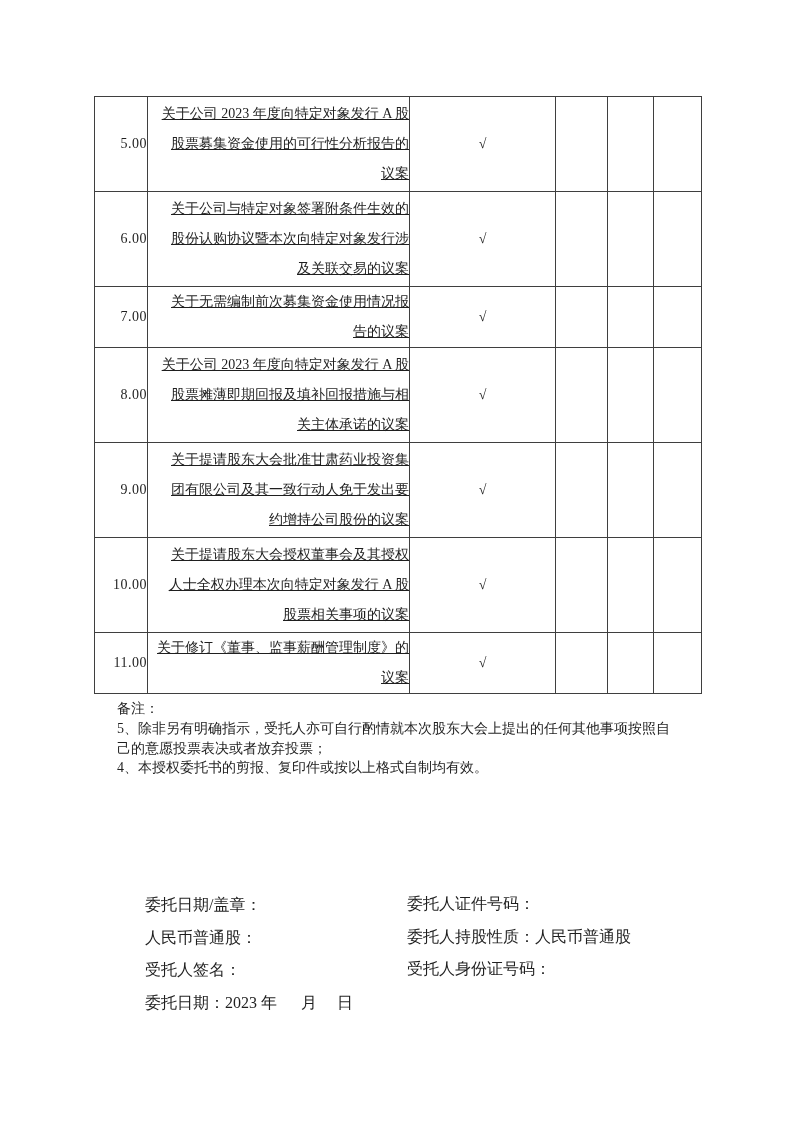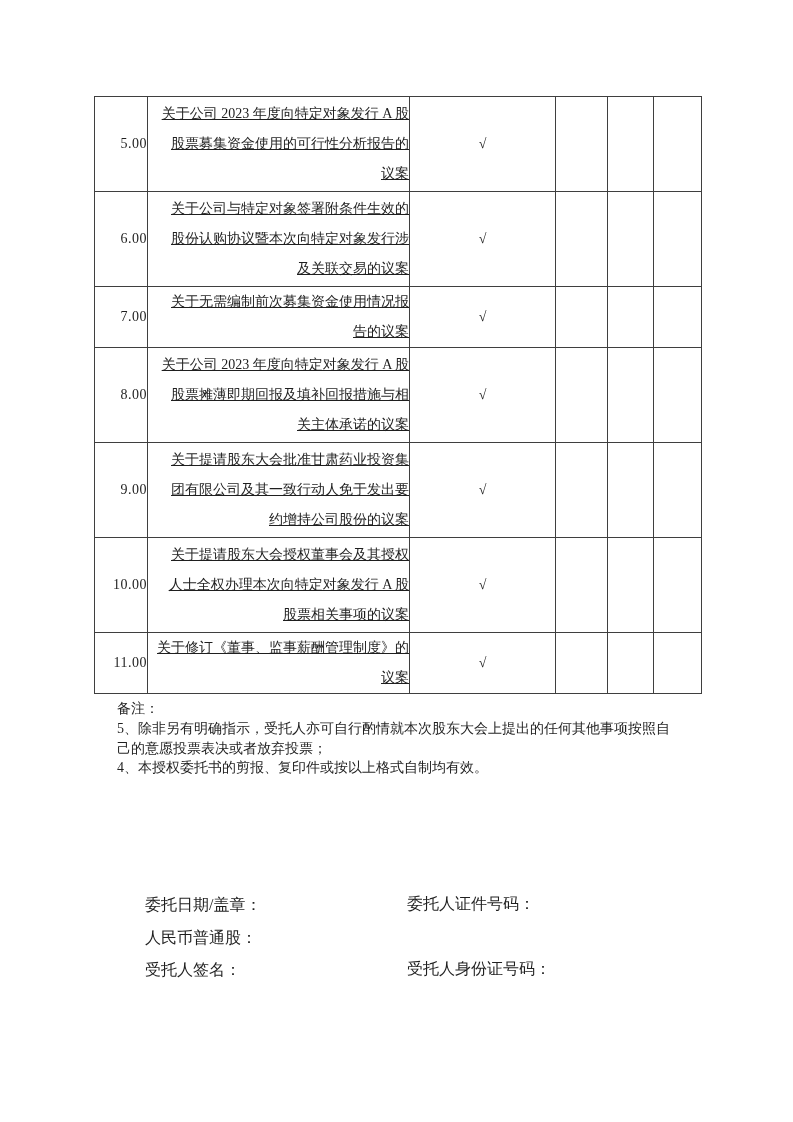--- a/index.html
+++ b/index.html
@@ -135,20 +135,25 @@
     <p>4、本授权委托书的剪报、复印件或按以上格式自制均有效。</p>
   </div>
 
   <div class="sig">
     <div class="sig-row">
       <span class="sig-left">委托日期/盖章：</span>
       <span class="sig-right">委托人证件号码：</span>
     </div>
     <div class="sig-row">
       <span class="sig-left">人民币普通股：</span>
+      <span class="sig-right">委托人持股性质：人民币普通股</span>
     </div>
     <div class="sig-row">
       <span class="sig-left">受托人签名：</span>
       <span class="sig-right">受托人身份证号码：</span>
+    </div>
+    <div class="sig-row">
+      <span class="sig-left">委托日期：2023 年      月     日</span>
+      <span class="sig-right"></span>
     </div>
   </div>
 
 </div>
 
 </body></html>

